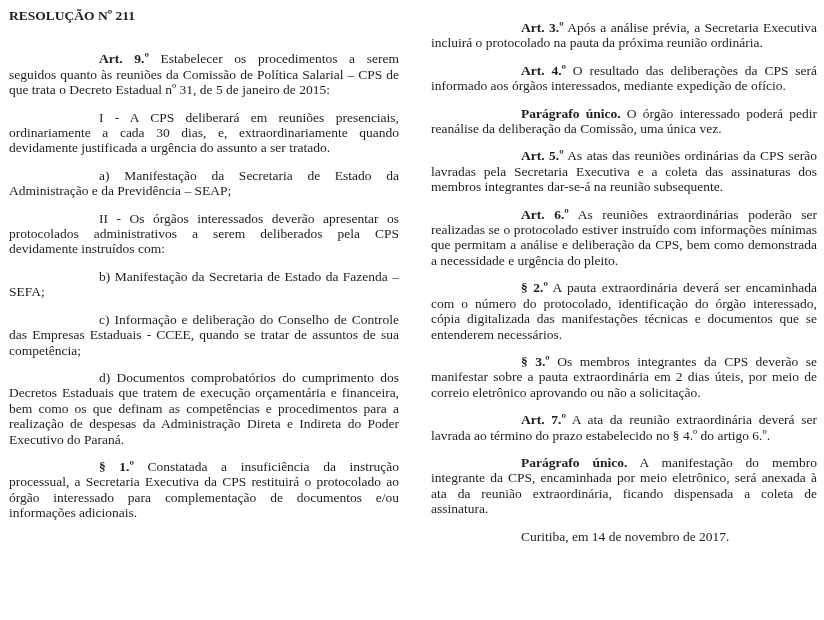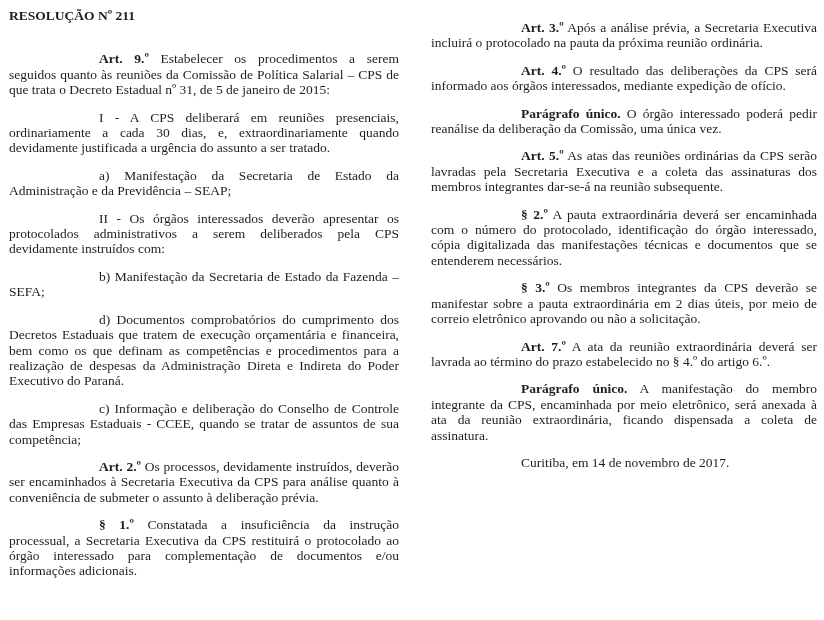--- a/index.html
+++ b/index.html
@@ -44,31 +44,31 @@
 <div class="page">
 
   <div class="col col-left">
     <p class="doc-title">RESOLUÇÃO Nº 211</p>
 
     <p class="para"><span class="lead">Art. 9.º</span><span> Estabelecer os procedimentos a serem seguidos quanto às reuniões da Comissão de Política Salarial – CPS de que trata o Decreto Estadual nº 31, de 5 de janeiro de 2015:</span></p>
     <p class="para"><span class="lead"></span><span>I - A CPS deliberará em reuniões presenciais, ordinariamente a cada 30 dias, e, extraordinariamente quando devidamente justificada a urgência do assunto a ser tratado.</span></p>
     <p class="para"><span class="lead"></span><span>a) Manifestação da Secretaria de Estado da Administração e da Previdência – SEAP;</span></p>
     <p class="para"><span class="lead"></span><span>II - Os órgãos interessados deverão apresentar os protocolados administrativos a serem deliberados pela CPS devidamente instruídos com:</span></p>
     <p class="para"><span class="lead"></span><span>b) Manifestação da Secretaria de Estado da Fazenda – SEFA;</span></p>
+    <p class="para"><span class="lead"></span><span>c) Informação e deliberação do Conselho de Controle das Empresas Estaduais - CCEE, quando se tratar de assuntos de sua competência;</span></p>
     <p class="para"><span class="lead"></span><span>d) Documentos comprobatórios do cumprimento dos Decretos Estaduais que tratem de execução orçamentária e financeira, bem como os que definam as competências e procedimentos para a realização de despesas da Administração Direta e Indireta do Poder Executivo do Paraná.</span></p>
-    <p class="para"><span class="lead"></span><span>c) Informação e deliberação do Conselho de Controle das Empresas Estaduais - CCEE, quando se tratar de assuntos de sua competência;</span></p>
-    <p class="para"><span class="lead">Art. 2.º</span><span> Os processos, devidamente instruídos, deverão ser encaminhados à Secretaria Executiva da CPS para análise quanto à conveniência de submeter o assunto à deliberação prévia.</span></p>
     <p class="para"><span class="lead">§ 1.º</span><span> Constatada a insuficiência da instrução processual, a Secretaria Executiva da CPS restituirá o protocolado ao órgão interessado para complementação de documentos e/ou informações adicionais.</span></p>
   </div>
 
   <div class="col col-right">
     <p class="para"><span class="lead">Art. 3.º</span><span> Após a análise prévia, a Secretaria Executiva incluirá o protocolado na pauta da próxima reunião ordinária.</span></p>
     <p class="para"><span class="lead">Art. 4.º</span><span> O resultado das deliberações da CPS será informado aos órgãos interessados, mediante expedição de ofício.</span></p>
     <p class="para"><span class="lead">Parágrafo único.</span><span> O órgão interessado poderá pedir reanálise da deliberação da Comissão, uma única vez.</span></p>
     <p class="para"><span class="lead">Art. 5.º</span><span> As atas das reuniões ordinárias da CPS serão lavradas pela Secretaria Executiva e a coleta das assinaturas dos membros integrantes dar-se-á na reunião subsequente.</span></p>
+    <p class="para"><span class="lead">Art. 6.º</span><span> As reuniões extraordinárias poderão ser realizadas se o protocolado estiver instruído com informações mínimas que permitam a análise e deliberação da CPS, bem como demonstrada a necessidade e urgência do pleito.</span></p>
     <p class="para"><span class="lead">§ 2.º</span><span> A pauta extraordinária deverá ser encaminhada com o número do protocolado, identificação do órgão interessado, cópia digitalizada das manifestações técnicas e documentos que se entenderem necessários.</span></p>
     <p class="para"><span class="lead">§ 3.º</span><span> Os membros integrantes da CPS deverão se manifestar sobre a pauta extraordinária em 2 dias úteis, por meio de correio eletrônico aprovando ou não a solicitação.</span></p>
     <p class="para"><span class="lead">Art. 7.º</span><span> A ata da reunião extraordinária deverá ser lavrada ao término do prazo estabelecido no § 4.º do artigo 6.º.</span></p>
     <p class="para"><span class="lead">Parágrafo único.</span><span> A manifestação do membro integrante da CPS, encaminhada por meio eletrônico, será anexada à ata da reunião extraordinária, ficando dispensada a coleta de assinatura.</span></p>
     <p class="para"><span class="lead"></span><span>Curitiba, em 14 de novembro de 2017.</span></p>
 
   </div>
 
 </div>
 

